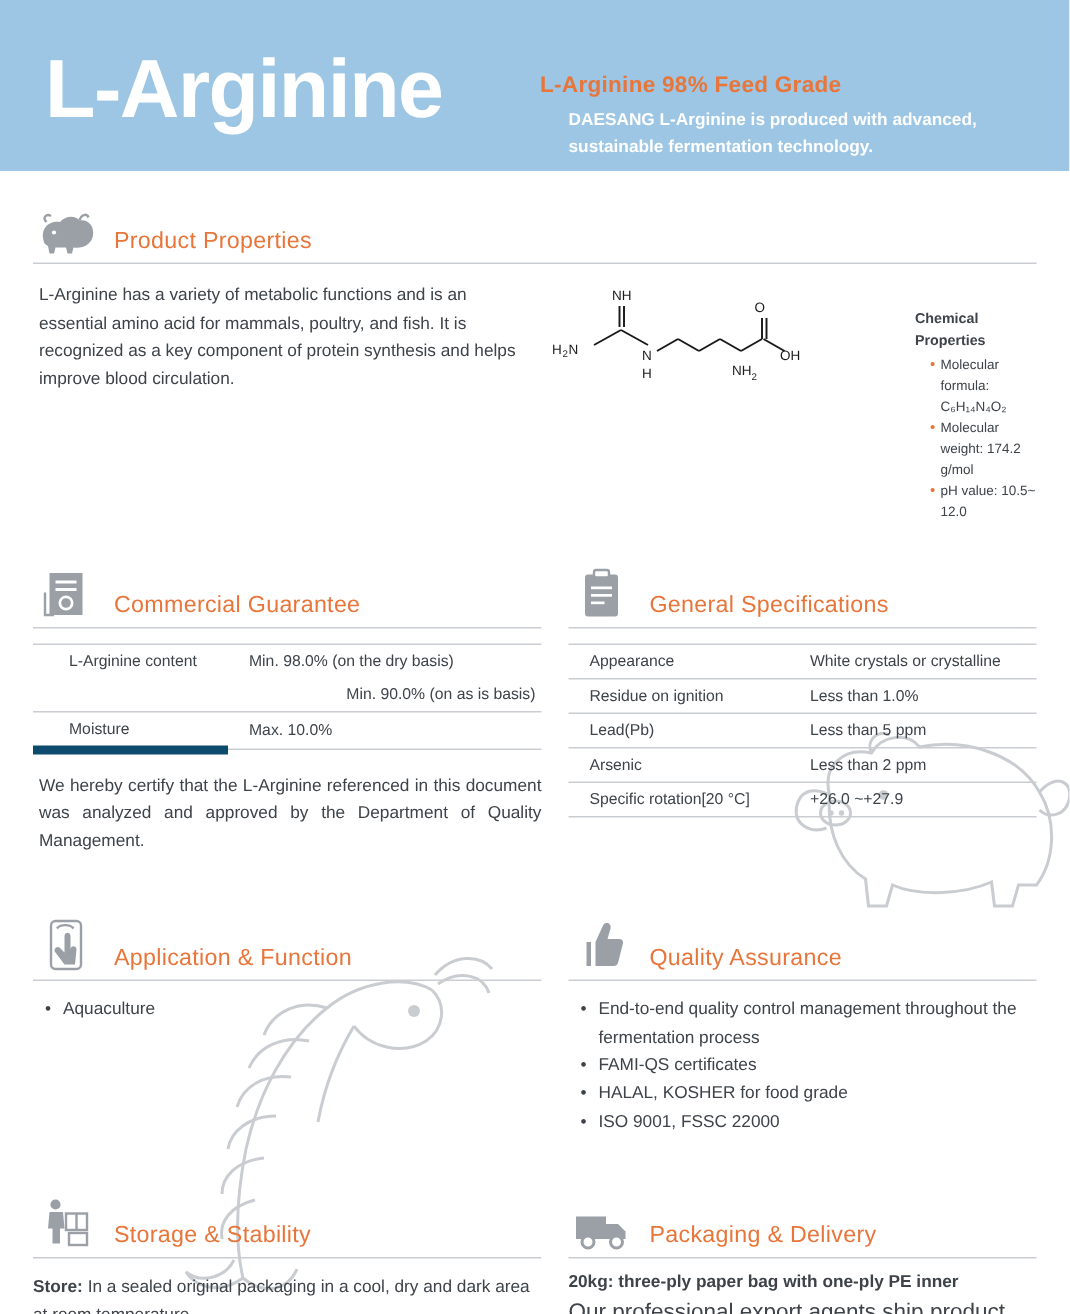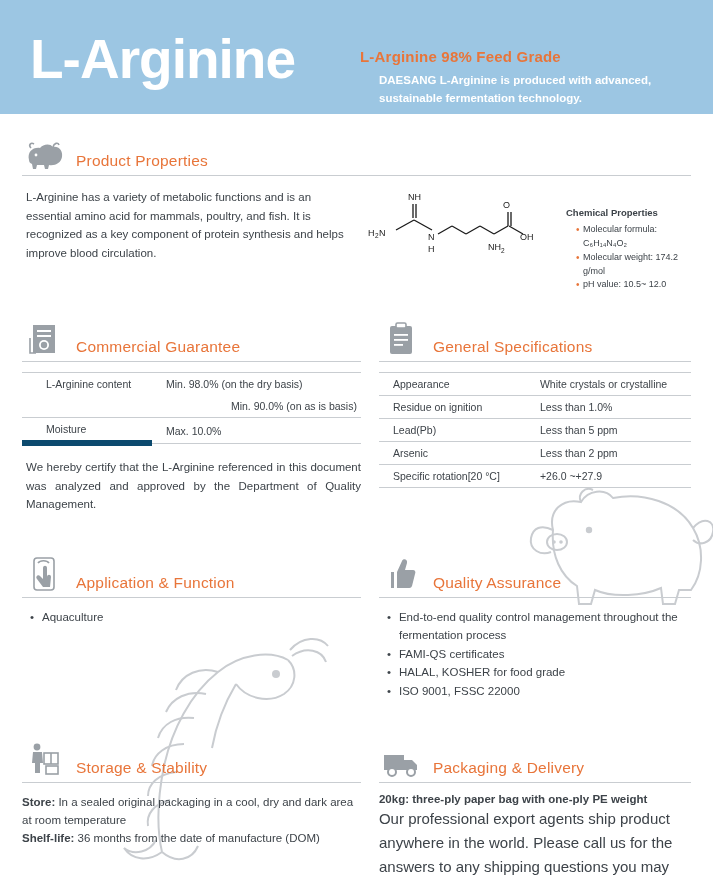--- a/index.html
+++ b/index.html
@@ -86,21 +86,21 @@
     line-height: 1.62;
     color: #3d4349;
   }
 
   
   #product-description { margin-top: 18px; }
   .pd-body { display: flex; margin-top: 12px; }
   .pd-text { width: 330px; padding-left: 4px; }
   .pd-struct { flex: 1; display: flex; padding-left: 8px; gap: 16px; }
   .molecule { width: 190px; position: relative; }
-  .chem-props { font-size: 9px; color: #3d4349; padding-top: 18px; line-height: 1.55; }
+  .chem-props { font-size: 9px; color: #3d4349; padding-top: 18px; line-height: 1.55; margin-left: 44px; }
   .chem-props .cp-title { font-weight: bold; font-size: 9.5px; margin-bottom: 2px; }
   .chem-props ul { margin: 0; padding-left: 10px; list-style: none; }
   .chem-props li { position: relative; padding-left: 7px; }
   .chem-props li:before {
     content: "\2022"; position: absolute; left: 0; top: -1px; color: #e8753a; font-size: 10px;
   }
 
   
   table { border-collapse: collapse; width: 100%; font-size: 10.5px; }
   .tbl-cg { margin-top: 10px; }
@@ -391,18 +391,18 @@
         <span class="icon">
           <svg width="42" height="34" viewBox="0 0 42 34" fill="none" stroke="#9aa0a6" stroke-width="1.6">
             <path d="M4 10 L24 10 L24 25 L4 25 Z" fill="#9aa0a6" stroke="none"></path>
             <path d="M24 15 L32 15 L37 20 L37 25 L24 25 Z" fill="#9aa0a6" stroke="none"></path>
             <circle cx="12" cy="27" r="4" fill="#ffffff" stroke="#9aa0a6" stroke-width="2"></circle>
             <circle cx="31" cy="27" r="4" fill="#ffffff" stroke="#9aa0a6" stroke-width="2"></circle>
           </svg>
         </span>
         <span class="section-title">Packaging &amp; Delivery</span>
       </div>
-      <div class="pack-title">20kg: three-ply paper bag with one-ply PE weight</div>
+      <div class="pack-title">20kg: three-ply paper bag with one-ply PE inner</div>
       <div class="pack-text">Our professional export agents ship product anywhere in the world. Please call us for the answers to any shipping questions you may have.</div>
     </div>
   </div>
 
 </div>
 
 </body></html>

